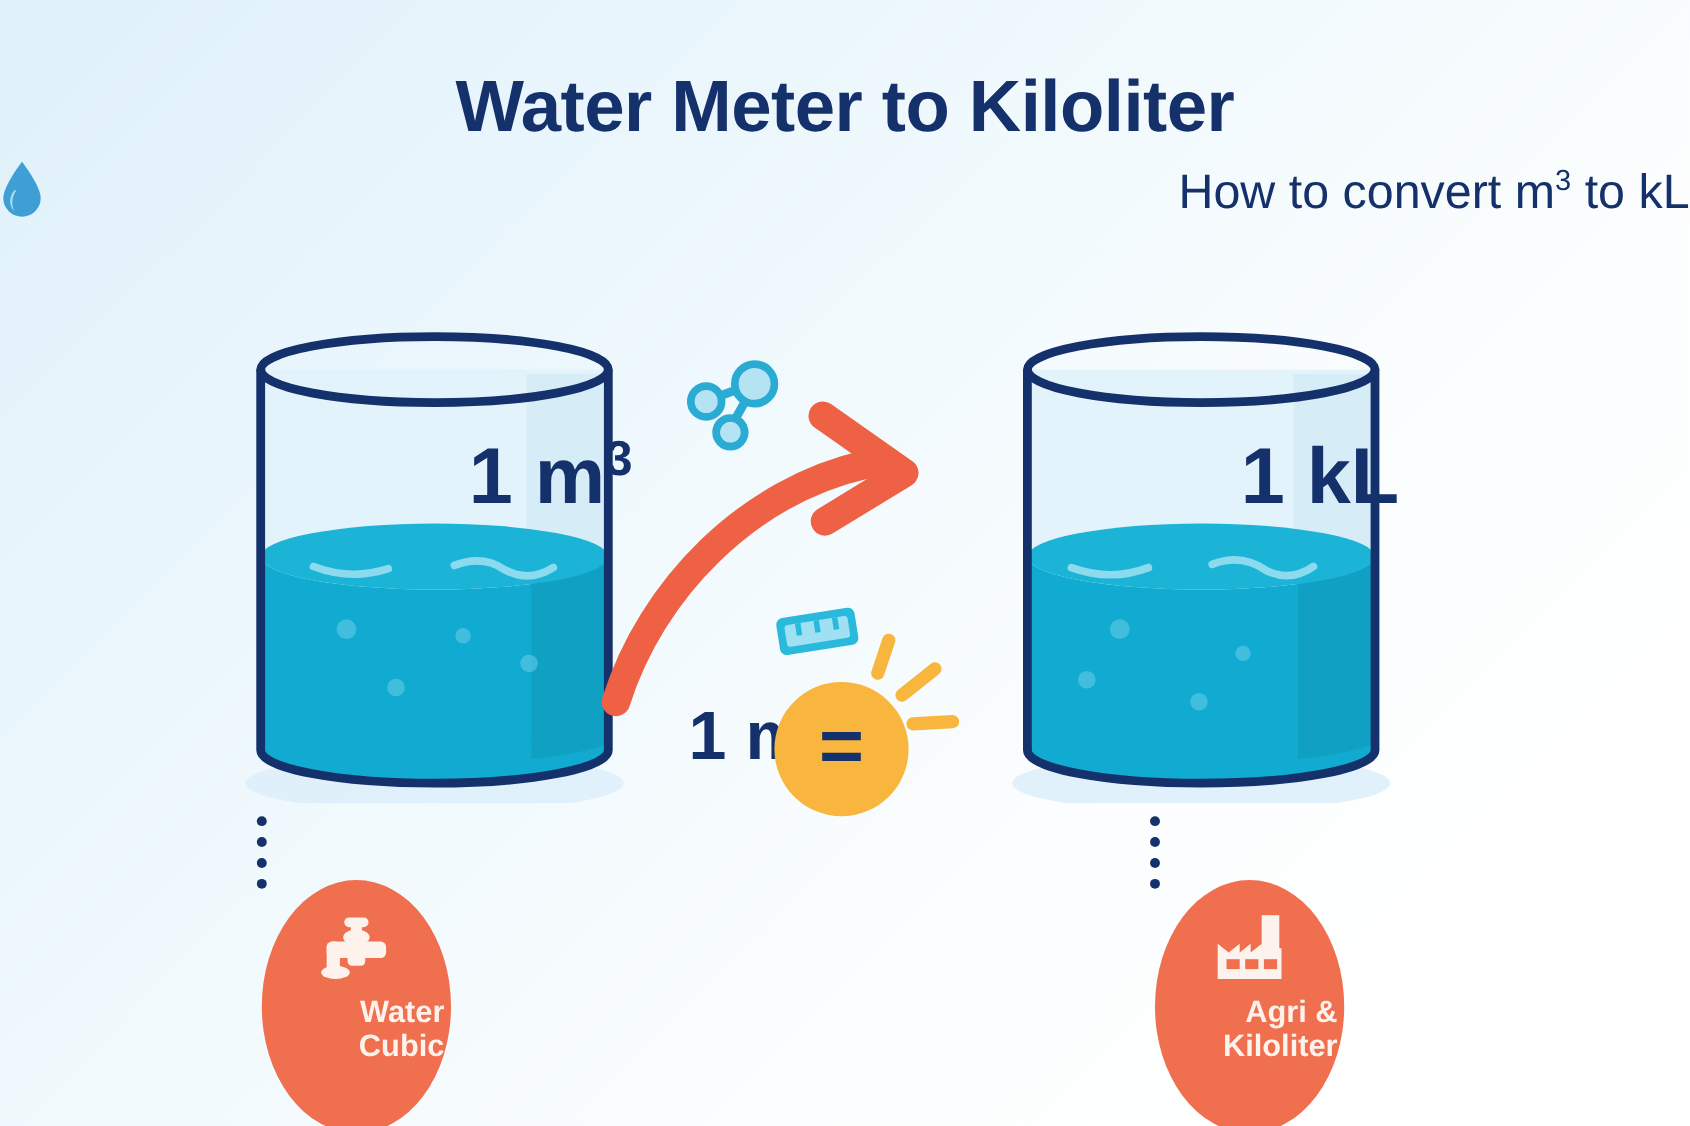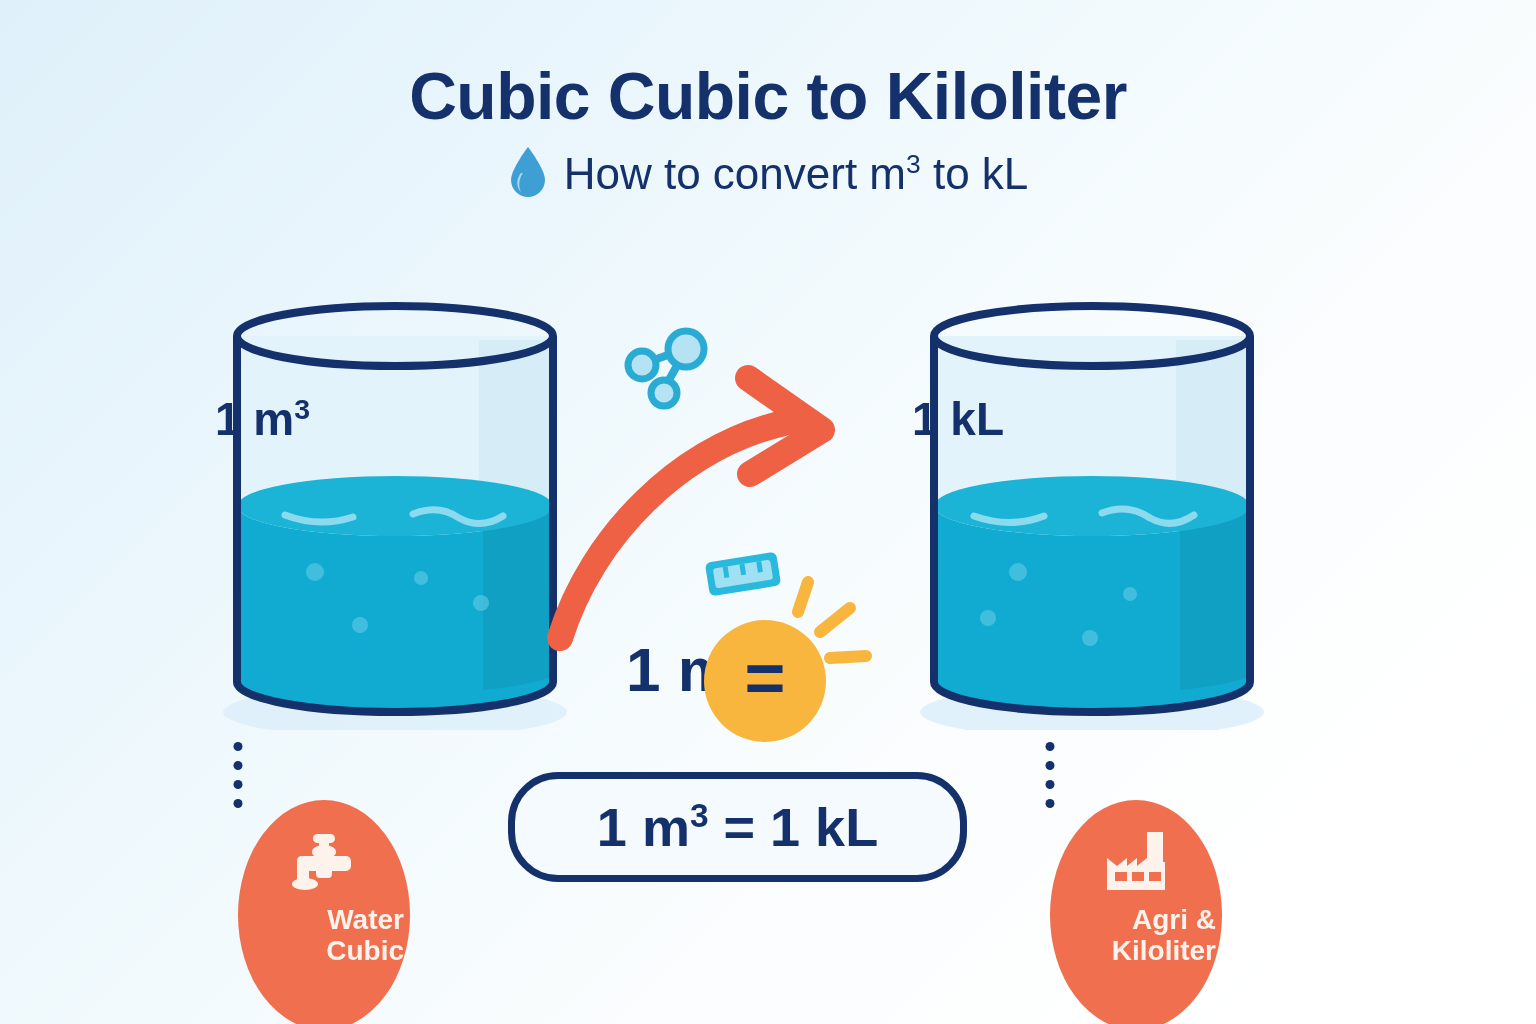--- a/index.html
+++ b/index.html
@@ -29,21 +29,21 @@
     font-weight: bold;
     color: #15316b;
     letter-spacing: -0.5px;
     line-height: 1.05;
     white-space: nowrap;
   }
   #subtitle-row {
     margin-top: 14px;
     display: flex;
     align-items: center;
-    justify-content: center;
+    justify-content: space-between;
     gap: 16px;
   }
   #subtitle {
     font-size: 44px;
     font-weight: normal;
     color: #15316b;
     white-space: nowrap;
   }
   #subtitle sup { font-size: 0.6em; }
 
@@ -54,22 +54,22 @@
     height: 430px;
   }
   #cyl-left  { left: 215px; top: 300px; }
   #cyl-right { left: 912px; top: 300px; }
 
   .cyl-label {
     position: absolute;
     left: 0;
     top: 92px;
     width: 360px;
-    text-align: left;
-    font-size: 46px;
+    text-align: right;
+    font-size: 72px;
     font-weight: bold;
     color: #15316b;
     z-index: 6;
     pointer-events: none;
   }
   .cyl-label sup { font-size: 0.62em; }
 
   
   #arrow-layer {
     position: absolute;
@@ -187,21 +187,21 @@
     line-height: 1.12;
     width: 160px;
   }
 </style>
 </head>
 <body>
 
 <div id="stage">
 
   <div id="header">
-    <div id="title">Cubic Cubic to Kiloliter</div>
+    <div id="title">Water Meter to Kiloliter</div>
     <div id="subtitle-row">
       <span>
         <svg width="40" height="54" viewBox="0 0 40 54">
           <path d="M20 2 C20 2 37 24 37 35 A17 17 0 0 1 3 35 C3 24 20 2 20 2 Z" fill="#3e9fd4"></path>
           <path d="M13 28 C8 34 8 42 13 47 C10 41 11 33 15 28 Z" fill="#a8dcf2"></path>
         </svg>
       </span>
       <span id="subtitle"><span>How to convert m</span><sup>3</sup><span> to kL</span></span>
     </div>
   </div>
@@ -281,23 +281,20 @@
       <circle cx="106" cy="272" r="9" fill="#63cbe6" opacity="0.6"></circle>
       <circle cx="218" cy="294" r="7" fill="#63cbe6" opacity="0.6"></circle>
       <circle cx="76" cy="318" r="8" fill="#63cbe6" opacity="0.6"></circle>
       <circle cx="178" cy="338" r="8" fill="#63cbe6" opacity="0.6"></circle>
       <path d="M22 36 L22 382 A158 30 0 0 0 338 382 L338 36" fill="none" stroke="#15316b" stroke-width="8" stroke-linejoin="round"></path>
       <ellipse cx="180" cy="36" rx="158" ry="30" fill="none" stroke="#15316b" stroke-width="8"></ellipse>
     </svg>
     <div class="cyl-label">1 kL</div>
   </div>
 
-  <div id="formula-pill">
-    <span class="formula-text"><span>1 m</span><sup>3</sup><span> = </span><span>1 kL</span></span>
-  </div>
 
   <div id="badge-left" class="badge-group">
     <div class="dot-connector">
       <span class="dot"></span>
       <span class="dot"></span>
       <span class="dot"></span>
       <span class="dot"></span>
     </div>
     <div class="badge-bubble">
       <span class="badge-icon">

